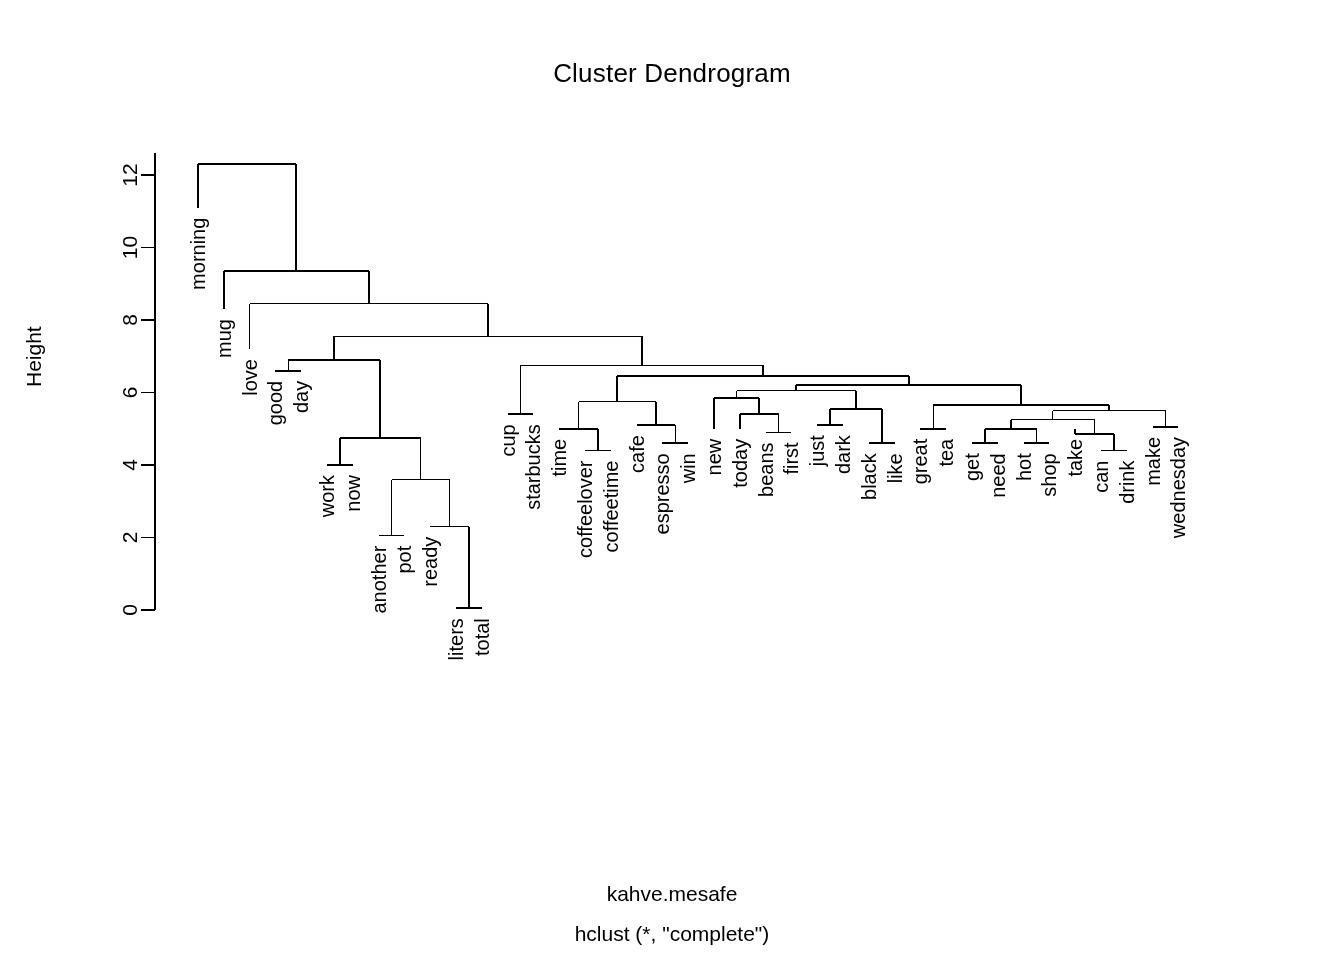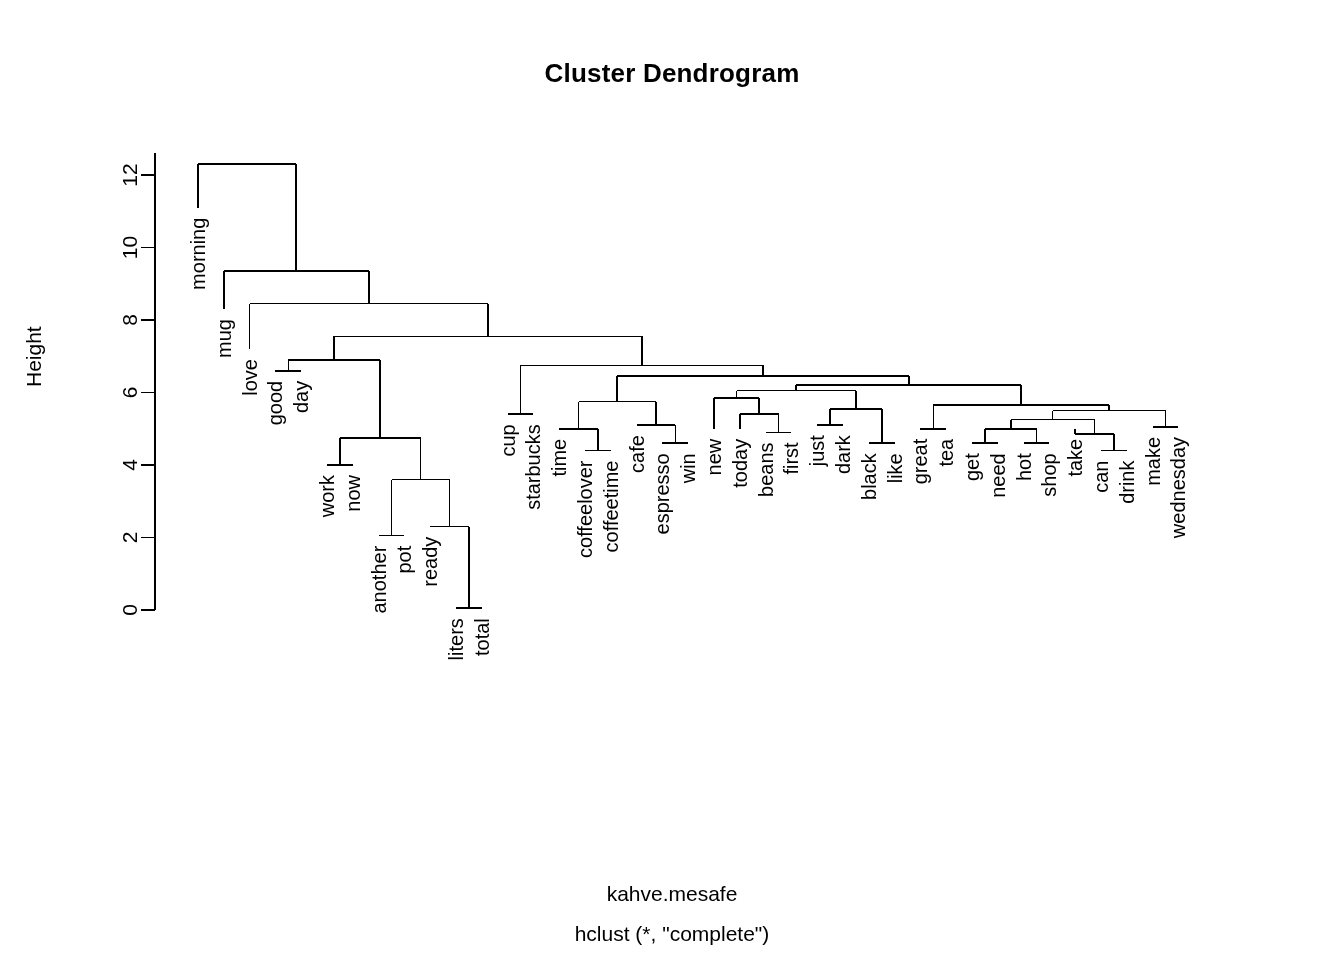--- a/index.html
+++ b/index.html
@@ -4,21 +4,21 @@
 <style>
   html,body{margin:0;padding:0;}
   body{
     width:1344px;height:960px;background:#ffffff;
     font-family:"Liberation Sans", sans-serif;
     color:#000;overflow:hidden;position:relative;
   }
   #plot{position:absolute;left:0;top:0;width:1344px;height:960px;}
   .ttl{
     position:absolute;width:100%;text-align:center;top:58px;
-    font-size:26px;font-weight:bold;letter-spacing:.2px;
+    font-size:26px;font-weight:normal;letter-spacing:.2px;
   }
   .ylab{
     position:absolute;left:4px;top:345px;width:60px;text-align:center;
     font-size:21px;
     transform:rotate(-90deg);transform-origin:center center;
   }
   .foot{
     position:absolute;width:100%;text-align:center;
     font-size:21px;
   }

